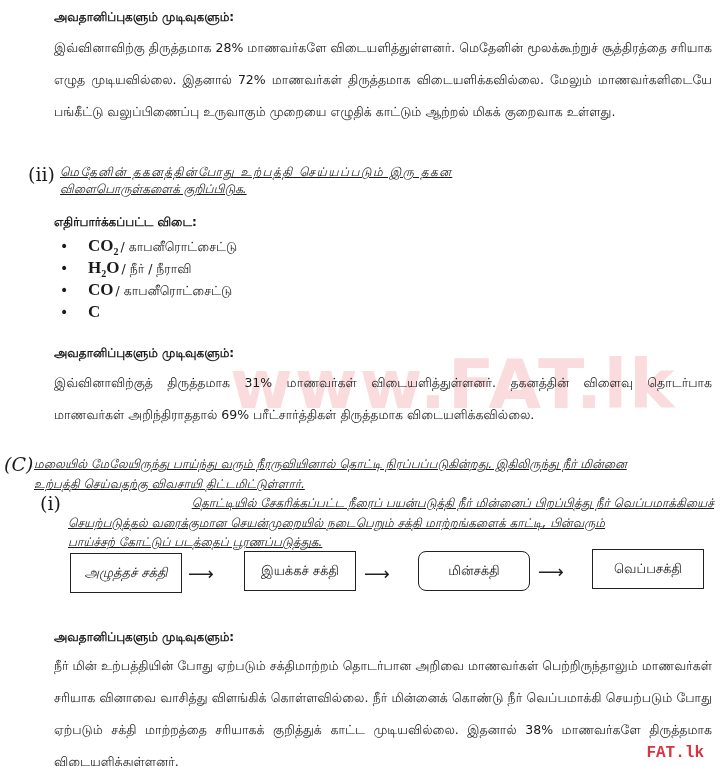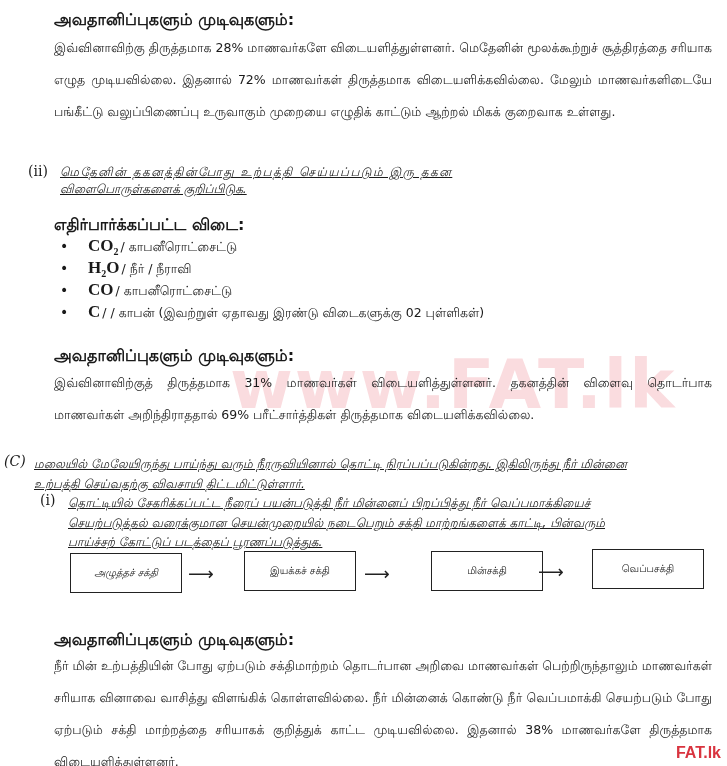--- a/index.html
+++ b/index.html
@@ -1,35 +1,35 @@
 <!DOCTYPE html>
 <html><head>
 <meta charset="utf-8">
 <style>
   html, body { margin: 0; padding: 0; background: #ffffff; }
   body {
     width: 727px; height: 766px; position: relative; overflow: hidden;
     font-family: "DejaVu Sans", sans-serif; color: #1a1a1a;
   }
   .abs { position: absolute; }
-  .heading { font-weight: bold; font-size: 16px; left: 54px; }
+  .heading { font-weight: bold; font-size: 12px; left: 54px; }
   .para { left: 54px; width: 658px; font-size: 12.5px; line-height: 32px; text-align: justify; }
   .qtext { font-size: 12px; line-height: 19px; font-style: italic; text-decoration: underline; }
-  .num { font-family: "DejaVu Serif", serif; font-size: 14px; }
+  .num { font-family: "DejaVu Serif", serif; font-size: 19px; }
   .bullet-row { position: absolute; left: 60px; font-size: 12.5px; height: 22px; display: flex; align-items: baseline; }
   .bullet { width: 28px; font-size: 14px; }
   .formula { font-family: "Liberation Serif", serif; font-size: 17px; margin-right: 2px; font-weight: bold; }
   .formula sub { font-size: 10px; }
-  .box { position: absolute; border: 1px solid #222; display: flex; align-items: center; justify-content: center; font-size: 10px; text-align: right; }
+  .box { position: absolute; border: 1px solid #222; display: flex; align-items: center; justify-content: center; font-size: 13px; text-align: right; }
   .arrow { position: absolute; font-size: 18px; line-height: 18px; color: #222; }
   .watermark {
     left: 230px; top: 345px; font-size: 68px; font-weight: bold;
     color: rgba(230, 60, 80, 0.18); letter-spacing: 2px; font-family: "DejaVu Sans", sans-serif;
   }
-  .footer-brand { right: 6px; top: 744px; font-family: Liberation Sans, sans-serif; font-weight: bold; font-size: 16px; color: #d9343f; }
+  .footer-brand { right: 23px; top: 744px; font-family: Liberation Mono, monospace; font-weight: bold; font-size: 16px; color: #d9343f; }
 </style>
 </head>
 <body>
 
 <div class="abs watermark">www.FAT.lk</div>
 
 <div class="abs heading" style="top:10px;">அவதானிப்புகளும் முடிவுகளும்:</div>
 <div class="abs para" style="top:32px;">இவ்வினாவிற்கு திருத்தமாக 28% மாணவர்களே விடையளித்துள்ளனர். மெதேனின் மூலக்கூற்றுச் சூத்திரத்தை சரியாக எழுத முடியவில்லை. இதனால் 72% மாணவர்கள் திருத்தமாக விடையளிக்கவில்லை. மேலும் மாணவர்களிடையே பங்கீட்டு வலுப்பிணைப்பு உருவாகும் முறையை எழுதிக் காட்டும் ஆற்றல் மிகக் குறைவாக உள்ளது.</div>
 
 <div class="abs num" style="left:28px; top:163px;">(ii)</div>
@@ -49,39 +49,38 @@
   <span>/ நீர் / நீராவி</span>
 </div>
 <div class="bullet-row" style="top:280px;">
   <span class="bullet">•</span>
   <span class="formula">CO</span>
   <span>/ காபனீரொட்சைட்டு</span>
 </div>
 <div class="bullet-row" style="top:302px;">
   <span class="bullet">•</span>
   <span class="formula">C</span>
-  <span>/ / காபன் (இவற்றுள் ஏதாவது இரண்டு விடைகளுக்கு 02 புள்ளிகள்)</span>
 </div>
 
 <div class="abs heading" style="top:346px;">அவதானிப்புகளும் முடிவுகளும்:</div>
 <div class="abs para" style="top:367px;">இவ்வினாவிற்குத் திருத்தமாக 31% மாணவர்கள் விடையளித்துள்ளனர். தகனத்தின் விளைவு தொடர்பாக மாணவர்கள் அறிந்திராததால் 69% பரீட்சார்த்திகள் திருத்தமாக விடையளிக்கவில்லை.</div>
 
 <div class="abs num" style="left:4px; top:453px; font-style:italic;">(C)</div>
 <div class="abs qtext" style="left:34px; top:455px; width:680px;">மலையில் மேலேயிருந்து பாய்ந்து வரும் நீரருவியினால் தொட்டி நிரப்பப்படுகின்றது. இதிலிருந்து நீர் மின்னை</div>
 <div class="abs qtext" style="left:34px; top:475px;">உற்பத்தி செய்வதற்கு விவசாயி திட்டமிட்டுள்ளார்.</div>
 
 <div class="abs num" style="left:40px; top:492px;">(i)</div>
-<div class="abs qtext" style="left:68px; top:494px; width:646px;">தொட்டியில் சேகரிக்கப்பட்ட நீரைப் பயன்படுத்தி நீர் மின்னைப் பிறப்பித்து நீர் வெப்பமாக்கியைச்</div>
+<div class="abs qtext" style="left:68px; top:494px; width:646px;text-align:right;">தொட்டியில் சேகரிக்கப்பட்ட நீரைப் பயன்படுத்தி நீர் மின்னைப் பிறப்பித்து நீர் வெப்பமாக்கியைச்</div>
 <div class="abs qtext" style="left:68px; top:514px; width:646px;">செயற்படுத்தல் வரைக்குமான செயன்முறையில் நடைபெறும் சக்தி மாற்றங்களைக் காட்டி, பின்வரும்</div>
 <div class="abs qtext" style="left:68px; top:533px;">பாய்ச்சற் கோட்டுப் படத்தைப் பூரணப்படுத்துக.</div>
 
 <div class="box" style="left:70px; top:553px; width:110px; height:38px; font-style:italic;">அழுத்தச் சக்தி</div>
 <div class="arrow" style="left:188px; top:565px;">⟶</div>
 <div class="box" style="left:244px; top:551px; width:110px; height:38px;">இயக்கச் சக்தி</div>
 <div class="arrow" style="left:364px; top:565px;">⟶</div>
-<div class="box" style="left:431px; top:551px; width:110px; height:38px;">மின்சக்தி</div>
+<div class="box" style="left:418px; top:551px; width:110px; height:38px;border-radius:8px;">மின்சக்தி</div>
 <div class="arrow" style="left:538px; top:563px;">⟶</div>
 <div class="box" style="left:592px; top:549px; width:110px; height:38px;">வெப்பசக்தி</div>
 
 <div class="abs heading" style="top:630px;">அவதானிப்புகளும் முடிவுகளும்:</div>
 <div class="abs para" style="top:650px;">நீர் மின் உற்பத்தியின் போது ஏற்படும் சக்திமாற்றம் தொடர்பான அறிவை மாணவர்கள் பெற்றிருந்தாலும் மாணவர்கள் சரியாக வினாவை வாசித்து விளங்கிக் கொள்ளவில்லை. நீர் மின்னைக் கொண்டு நீர் வெப்பமாக்கி செயற்படும் போது ஏற்படும் சக்தி மாற்றத்தை சரியாகக் குறித்துக் காட்ட முடியவில்லை. இதனால் 38% மாணவர்களே திருத்தமாக விடையளித்துள்ளனர்.</div>
 
 <div class="abs footer-brand">FAT.lk</div>
 
 </body></html>

